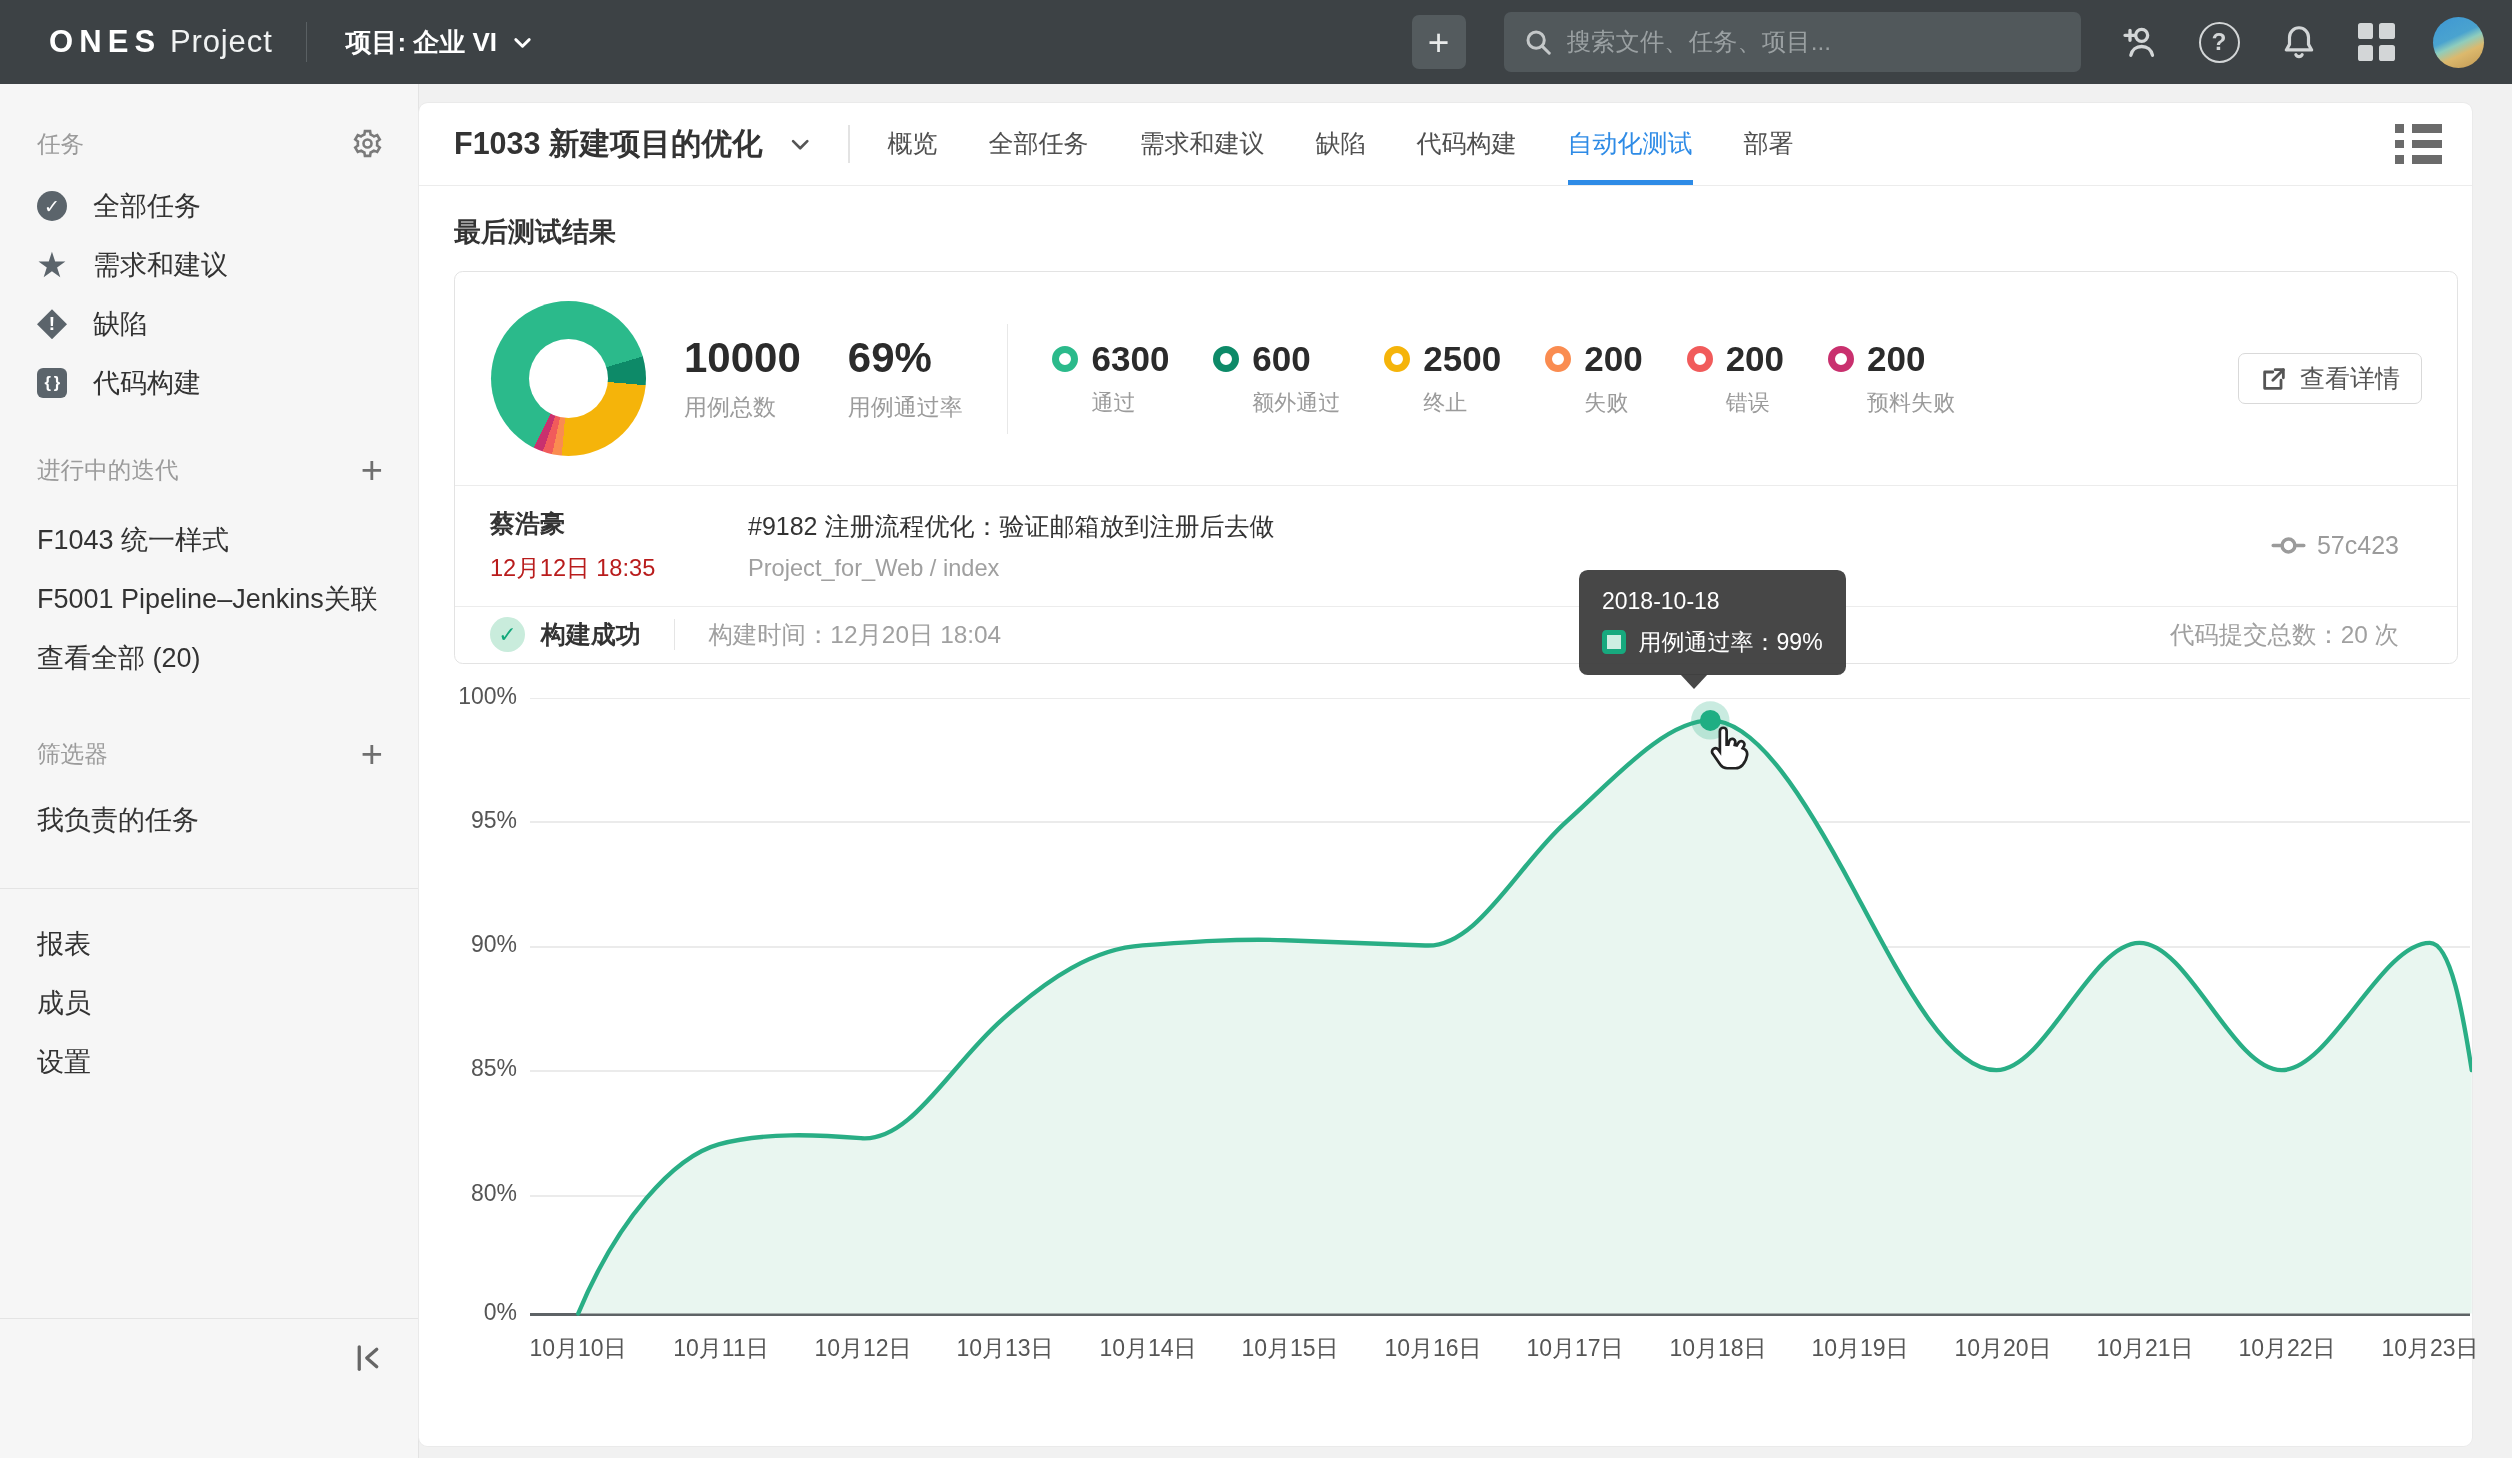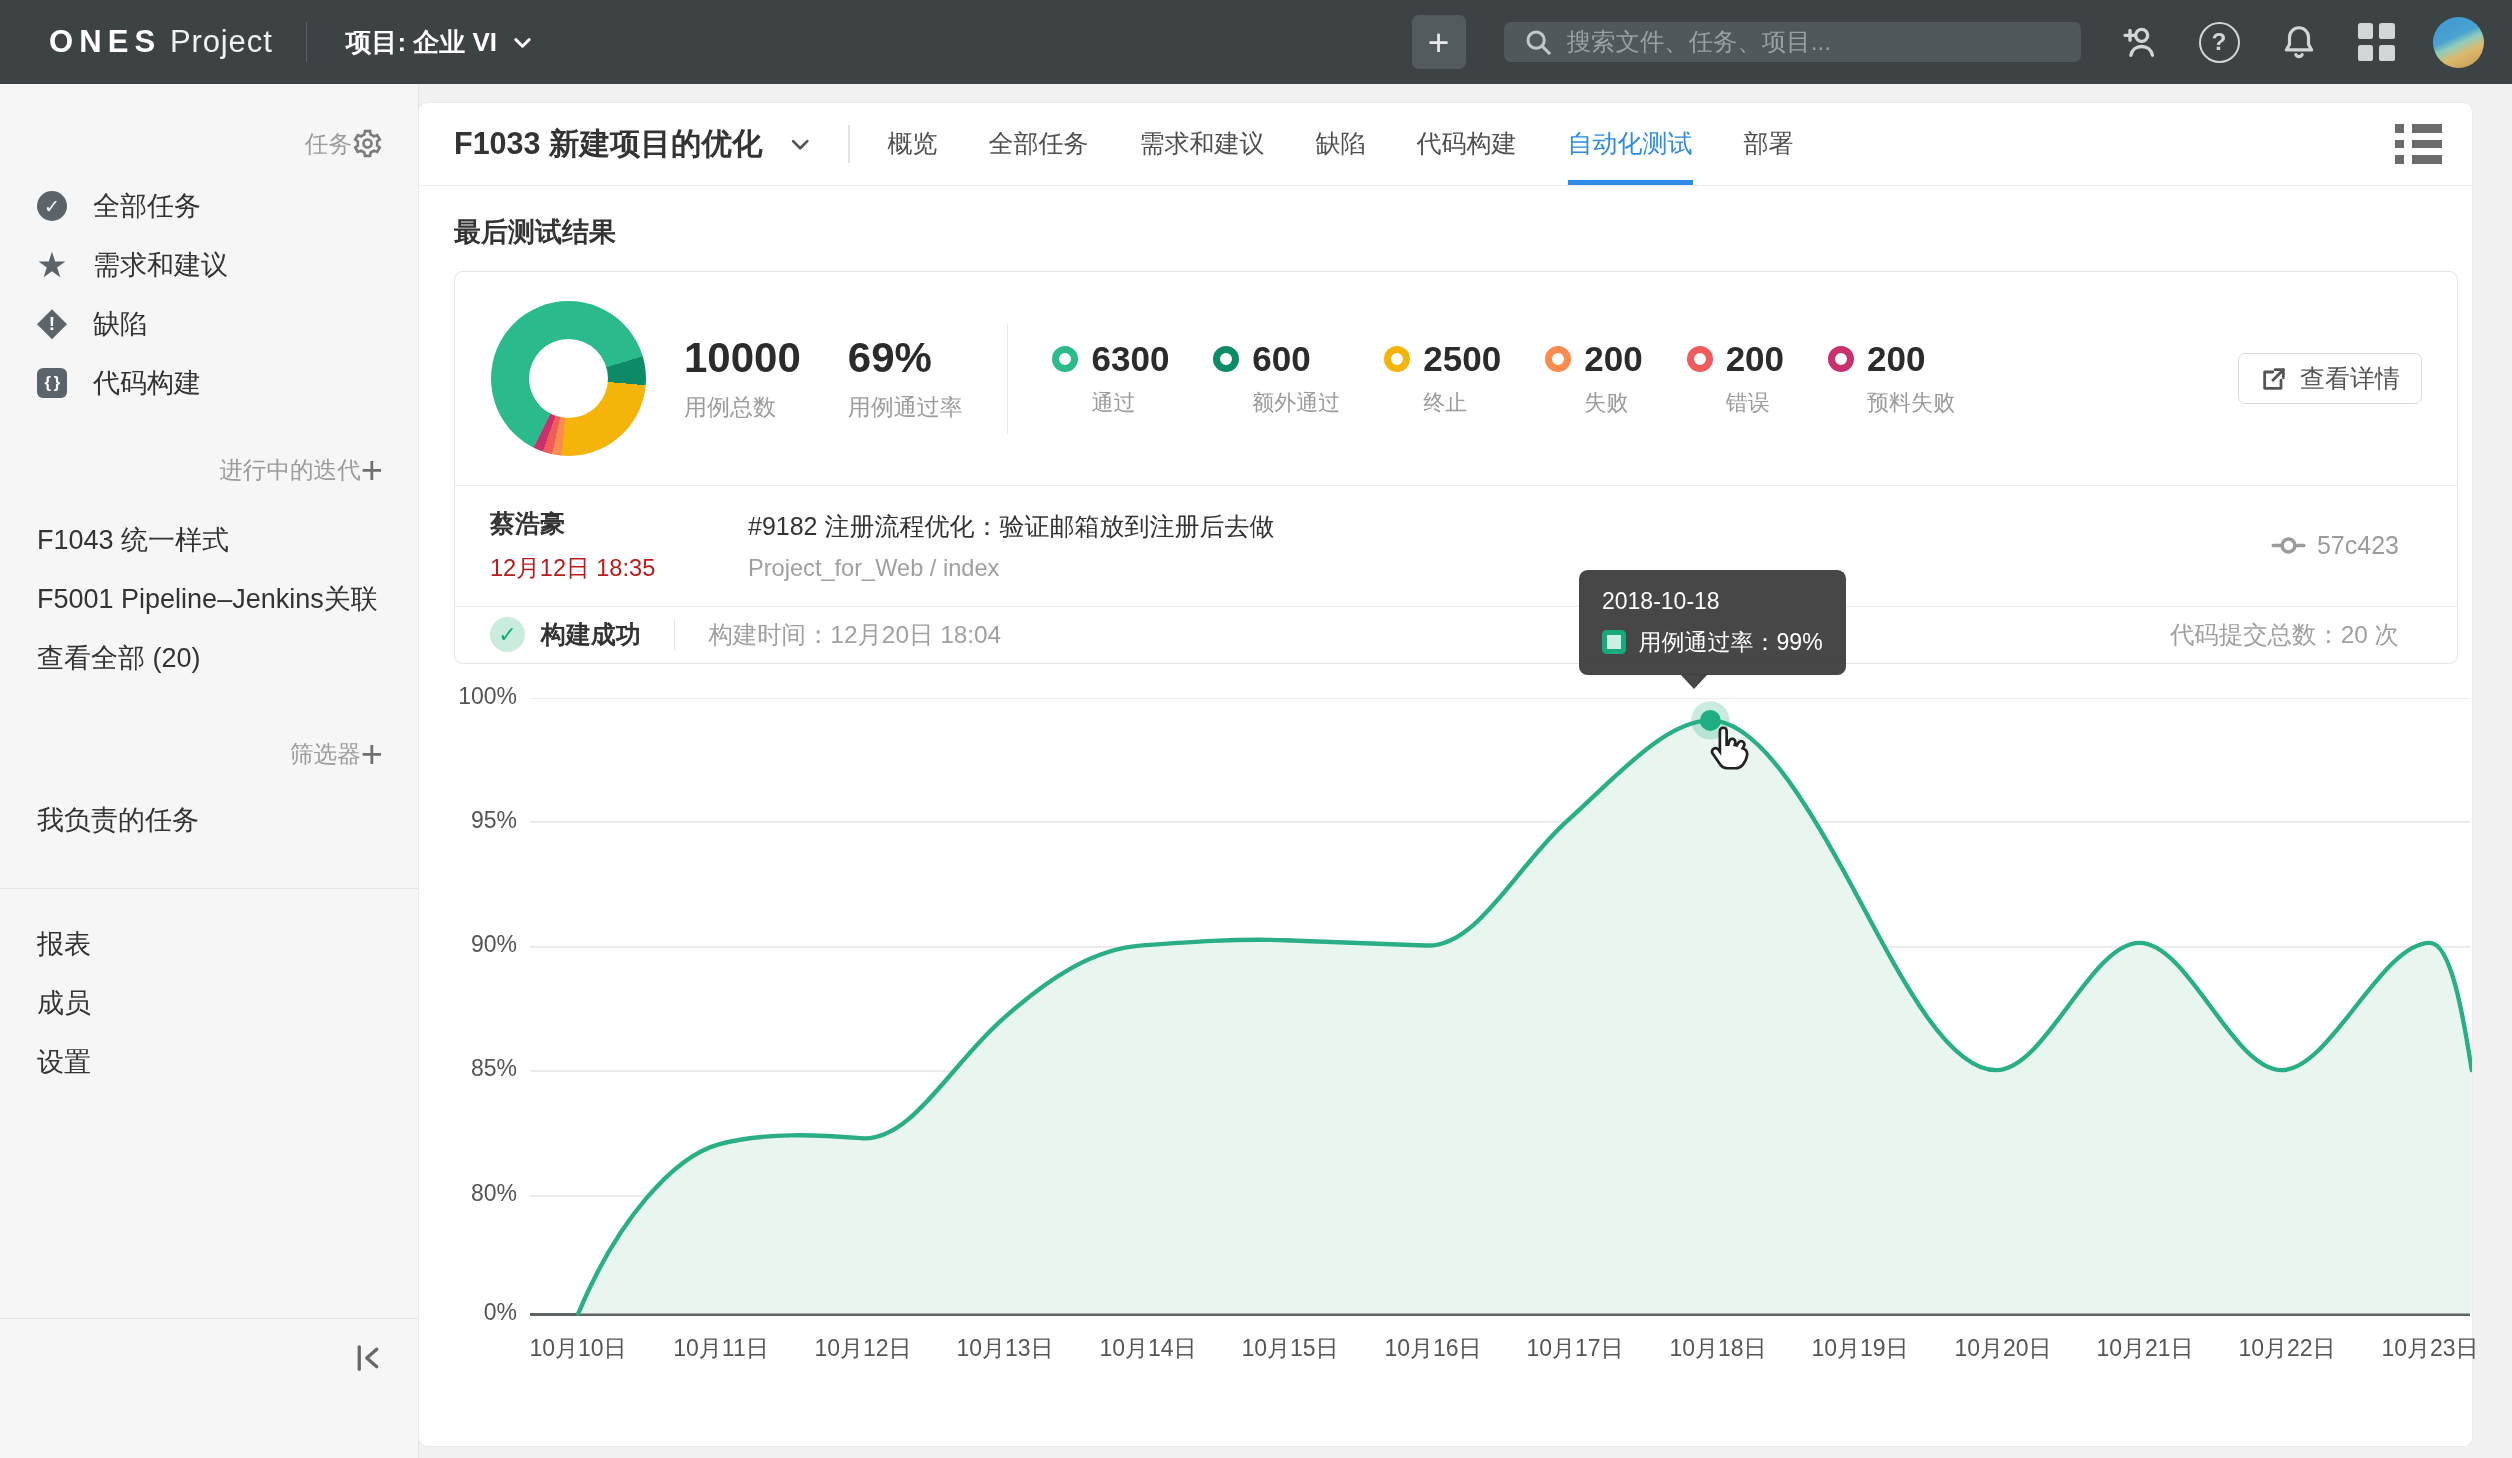--- a/index.html
+++ b/index.html
@@ -10,32 +10,32 @@
   }
   
   .topbar{position:absolute;top:0;left:0;right:0;height:84px;background:#3d4245;display:flex;align-items:center;z-index:30;}
   .logo{margin-left:49px;font-size:31px;color:#fff;white-space:nowrap;cursor:pointer;}
   .logo b{font-weight:700;letter-spacing:6.1px;}
   .logo span{font-weight:300;color:#f0f2f2;letter-spacing:0.9px;}
   .tdiv{width:1.7px;height:40px;background:#5a6063;margin:0 38px 0 33px;}
   .proj{display:flex;align-items:center;gap:14px;color:#fff;font-size:26px;font-weight:600;cursor:pointer;}
   .top-right{margin-left:auto;margin-right:28px;display:flex;align-items:center;gap:38px;}
   .plusbtn{width:54px;height:54px;border:none;border-radius:7px;background:#545b5e;color:#e8eaea;font-size:37px;line-height:51px;text-align:center;cursor:pointer;padding:0;}
-  .search{width:539px;height:40px;background:#51585b;border-radius:7px;display:flex;align-items:center;padding:0 19px;gap:12.2px;}
+  .search{width:539px;height:60px;background:#51585b;border-radius:7px;display:flex;align-items:center;padding:0 19px;gap:12.2px;}
   .search input{flex:1;background:transparent;border:none;outline:none;color:#cfd3d4;font-size:24.4px;font-family:inherit;}
   .search input::placeholder{color:#9aa0a2;}
   .tic{width:42px;height:42px;display:flex;align-items:center;justify-content:center;cursor:pointer;}
   .helpc{width:37px;height:37px;border:2.6px solid #d3d6d7;border-radius:50%;color:#d3d6d7;font-size:24.4px;font-weight:700;display:flex;align-items:center;justify-content:center;cursor:pointer;}
   .gridic{display:grid;grid-template-columns:15.7px 15.7px;grid-template-rows:15.7px 15.7px;gap:6.1px;cursor:pointer;}
   .gridic i{background:#d3d6d7;border-radius:2.6px;}
   .avatar{width:51px;height:51px;border-radius:50%;cursor:pointer;
     background:linear-gradient(155deg,#3e97d4 0%,#4aa3cf 40%,#8fcdbd 52%,#dcb96d 68%,#c09752 100%);}
   
   .sidebar{position:absolute;top:84px;left:0;width:418px;bottom:0;background:#f6f6f6;border-right:0.9px solid #e3e3e3;}
-  .sec-label{display:flex;align-items:center;justify-content:flex-end;padding:0 35px 0 37px;color:#9b9b9b;font-size:23.6px;height:35px;}
+  .sec-label{display:flex;align-items:center;justify-content:space-between;padding:0 35px 0 37px;color:#9b9b9b;font-size:23.6px;height:35px;}
   .sec-label .sic{color:#8a8a8a;cursor:pointer;display:flex;align-items:center;}
   .plus-ic{font-size:38px;font-weight:300;color:#6f6f6f;cursor:pointer;line-height:26px;}
   .side-item{display:flex;align-items:center;height:59px;padding-left:37px;font-size:27px;color:#333;cursor:pointer;gap:26px;}
   .side-text-item{display:flex;align-items:center;height:59px;padding-left:37px;font-size:27px;color:#333;cursor:pointer;}
   .ic{width:30px;height:30px;display:flex;align-items:center;justify-content:center;flex:none;}
   .ic-check-circle-icon{background:#5b646b;border-radius:50%;color:#fff;font-size:19px;font-weight:700;}
   .ic-star-icon{color:#5b646b;font-size:35px;line-height:30px;}
   .ic-defect-icon{background:#5b646b;clip-path:polygon(50% 0,100% 50%,50% 100%,0 50%);color:#fff;font-size:19px;font-weight:700;}
   .ic-code-build-icon{background:#5b646b;border-radius:6.1px;color:#fff;font-size:16.6px;font-weight:700;letter-spacing:-0.9px;}
   .hdiv{height:0.9px;background:#e4e4e4;margin:38px 0 26px 0;}

